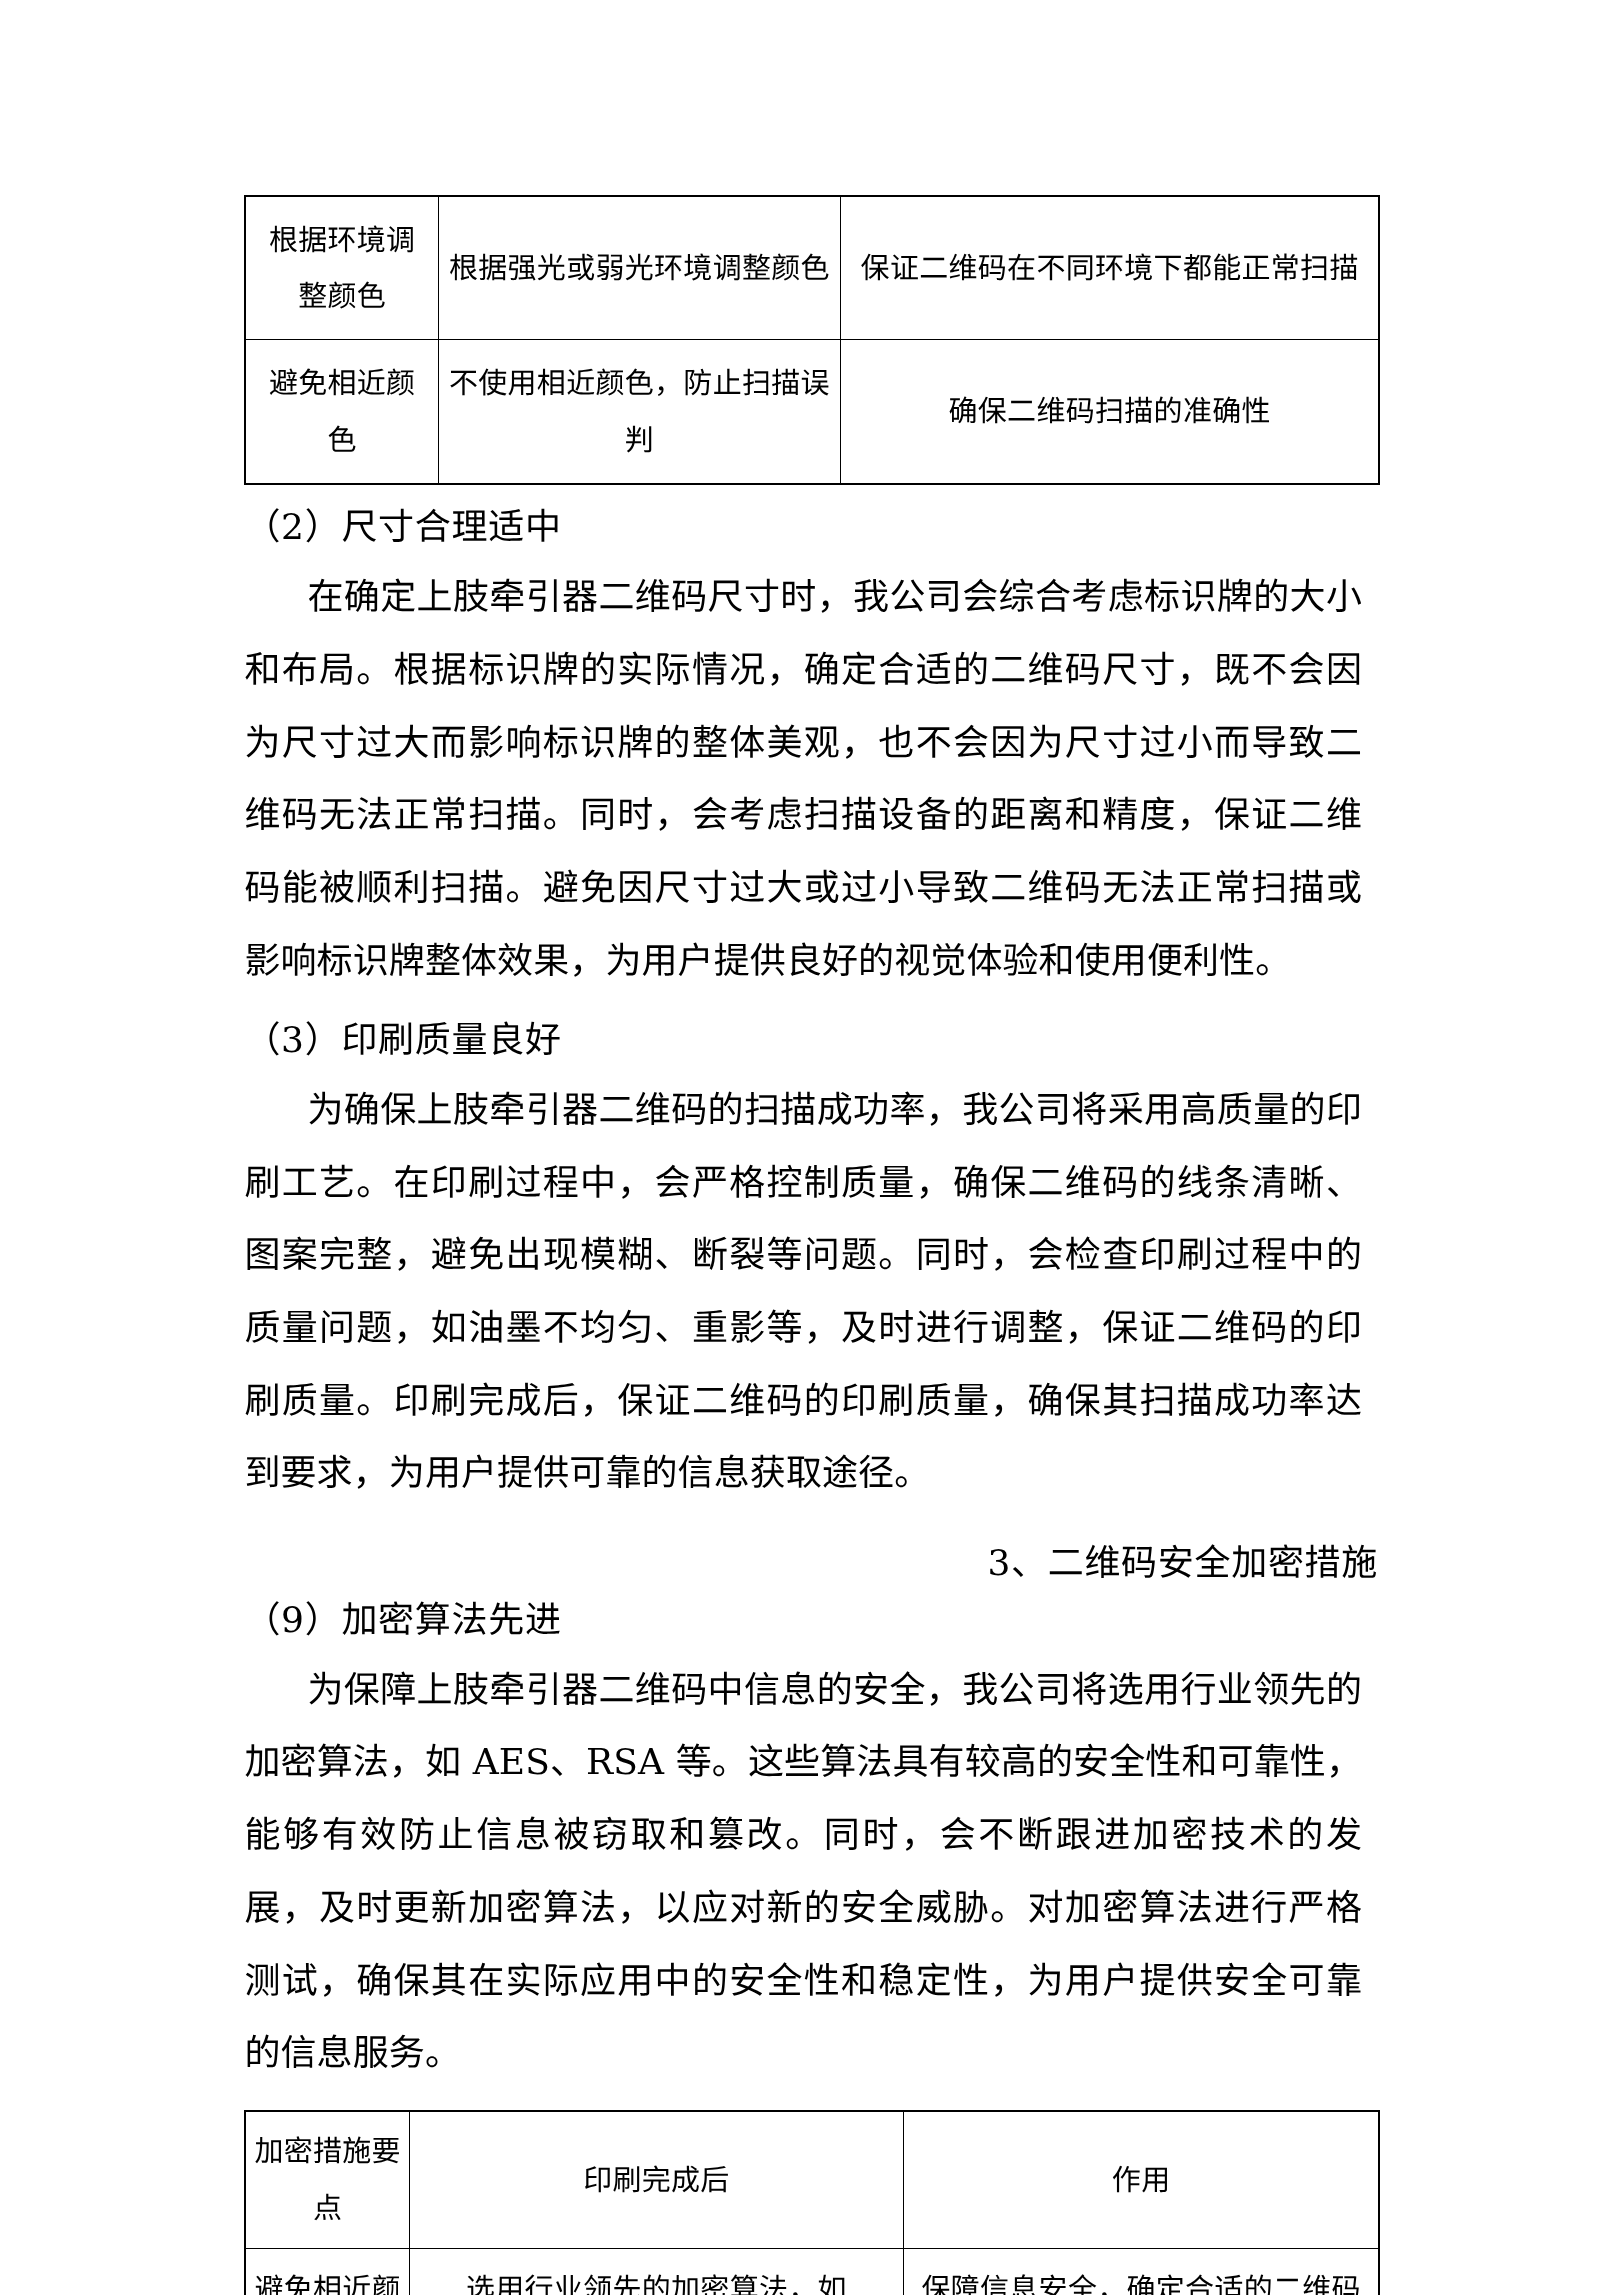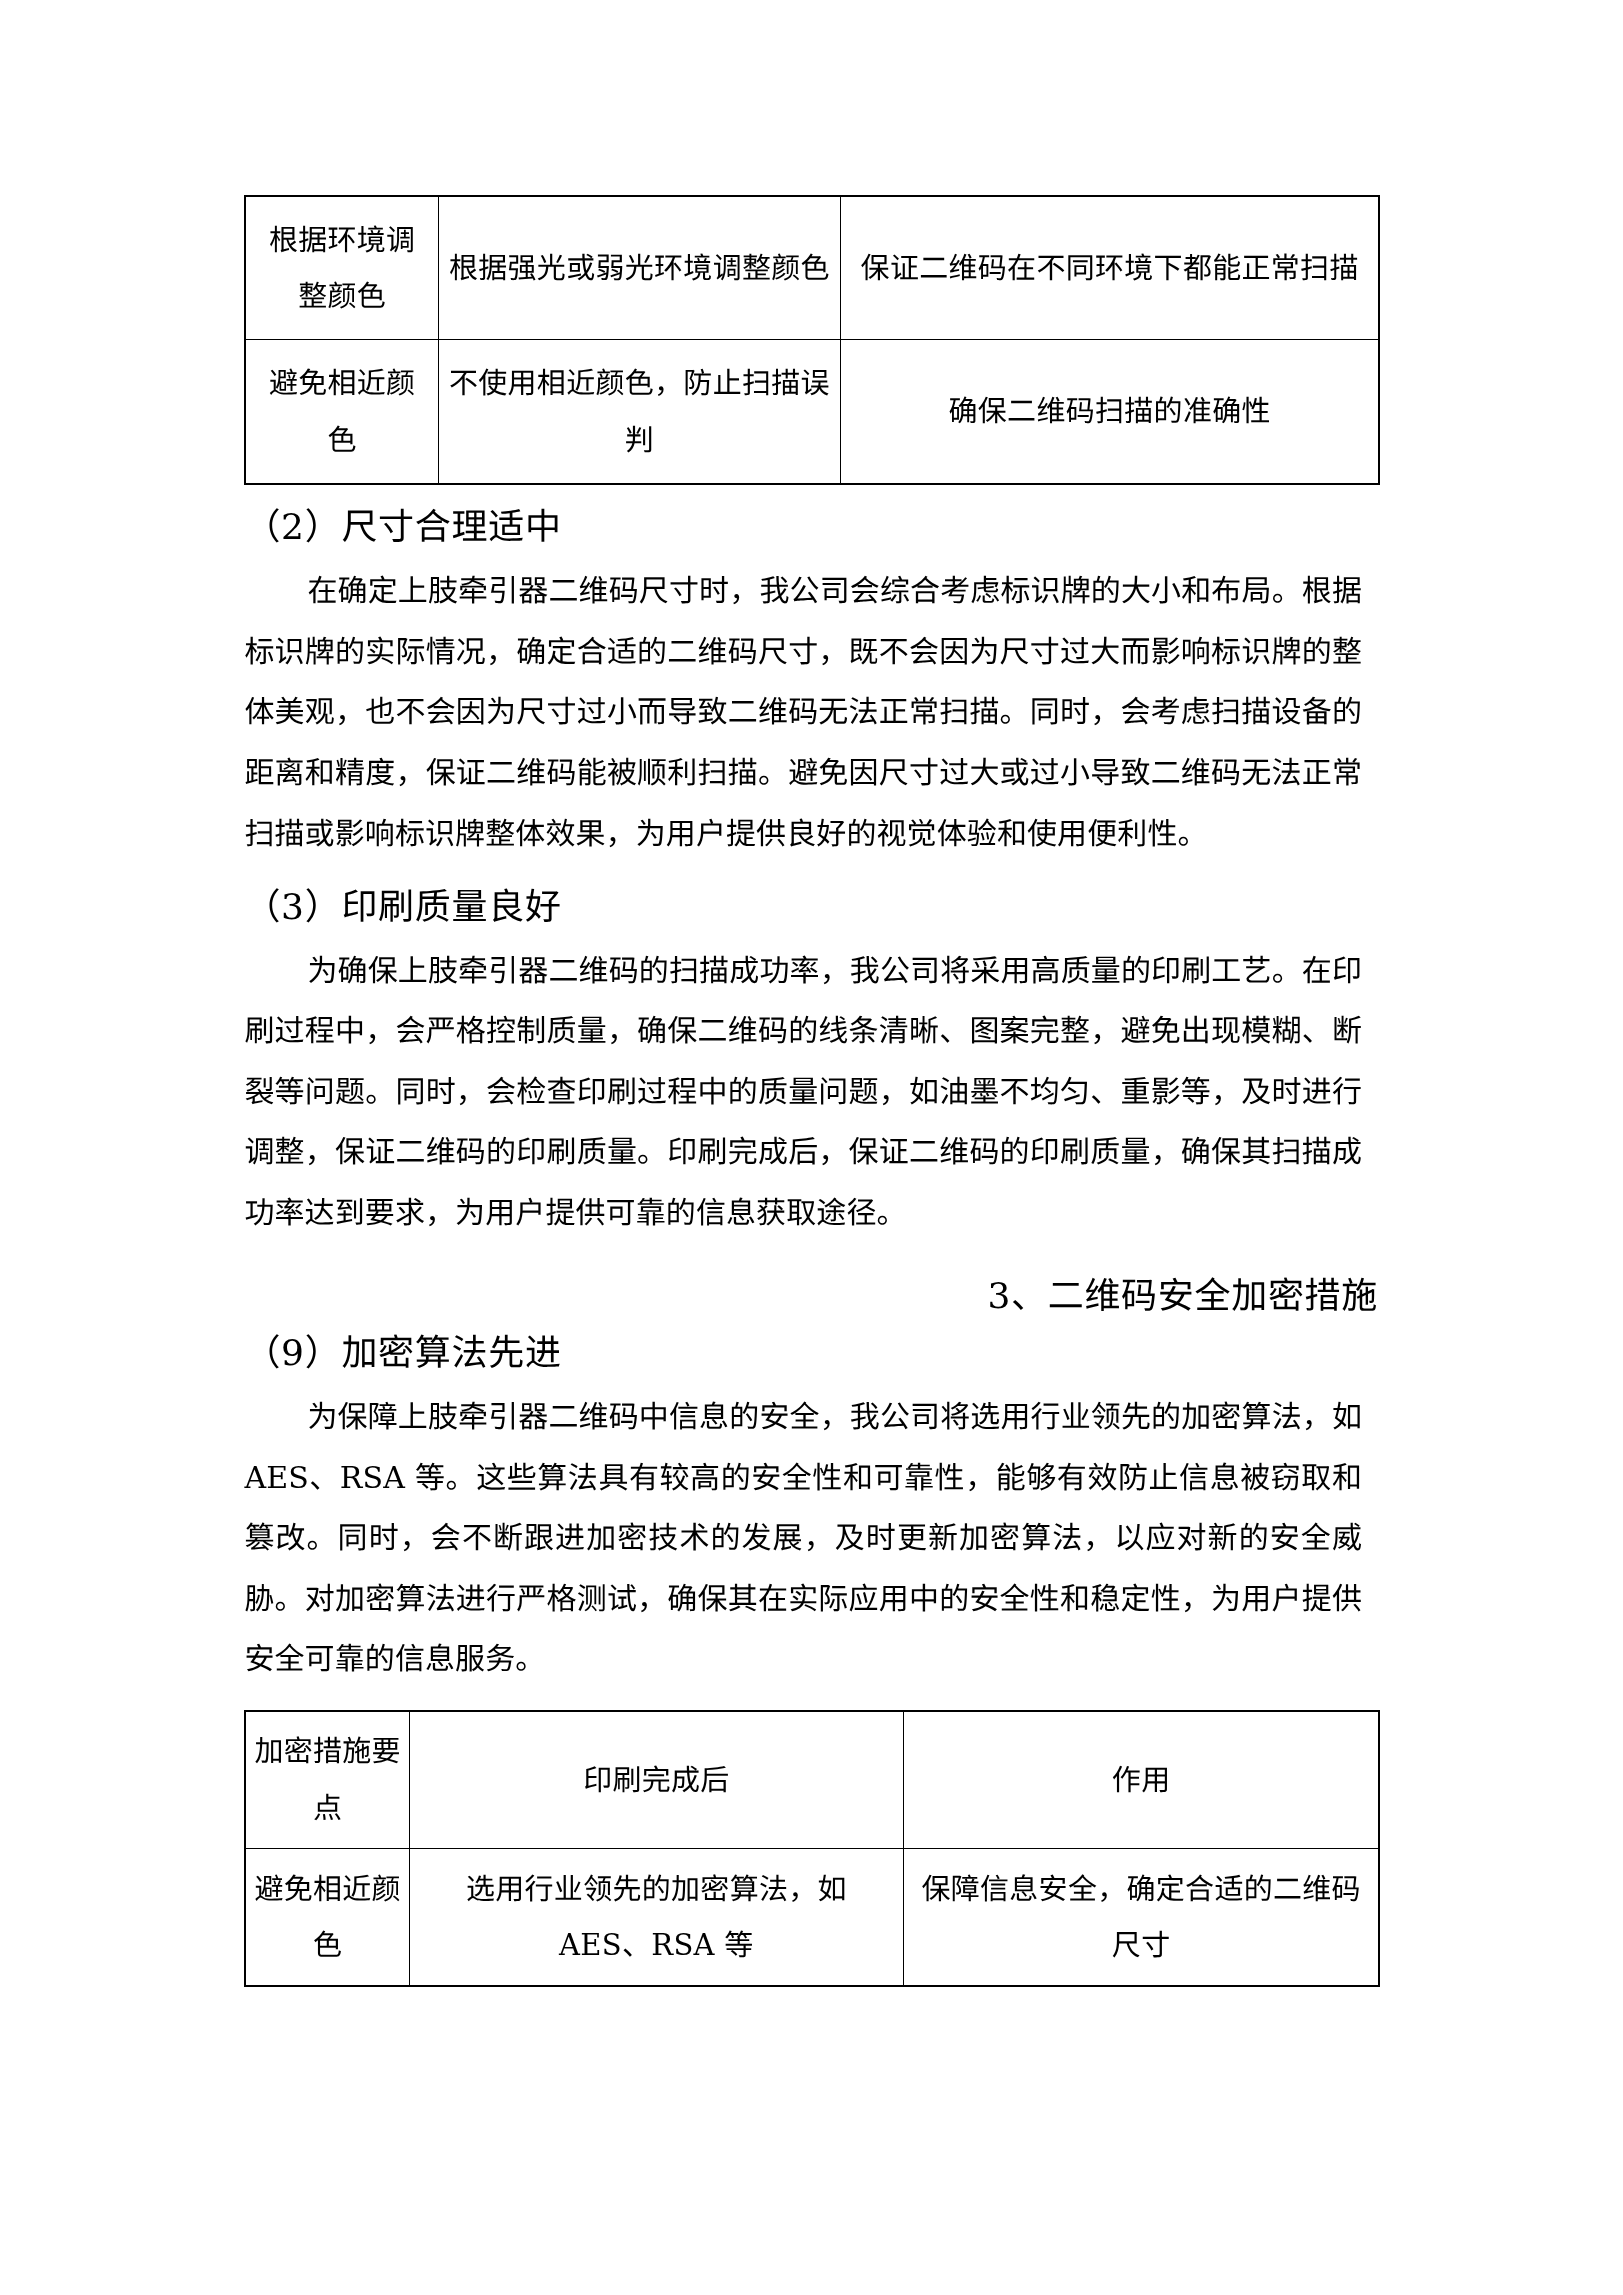--- a/index.html
+++ b/index.html
@@ -75,21 +75,21 @@
   }
   .heading-sub {          
     padding-left: 16.4px;
   }
   .heading-num {          
     padding-left: 0px;
     text-align: right;
   }
 
   p.para {
-    font-size: 30px;
+    font-size: 36px;
     line-height: 2.02;
     margin: 0;
     padding: 0 0 0 16.4px;
     width: 1134px;
     text-indent: 63px;
     text-align: justify;
     text-justify: inter-ideograph;
     letter-spacing: 0.1px;
     box-sizing: border-box;
   }

